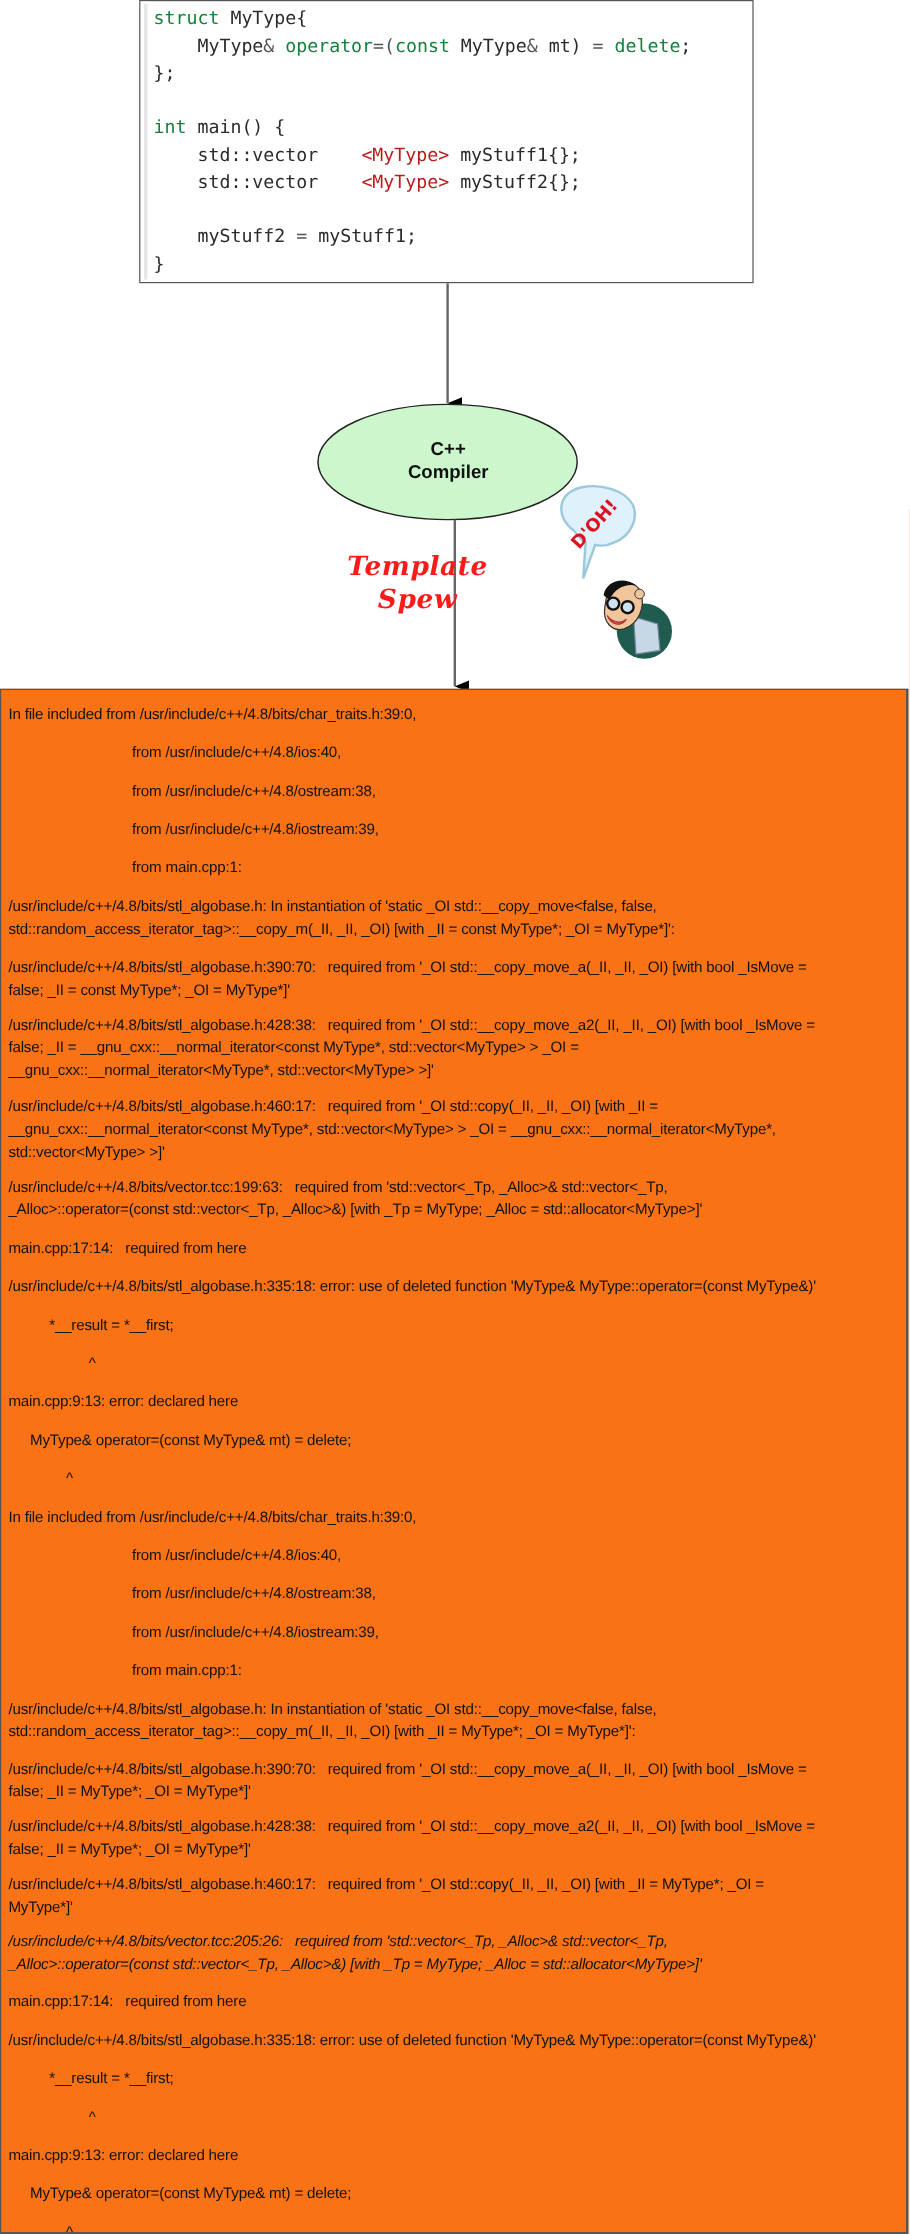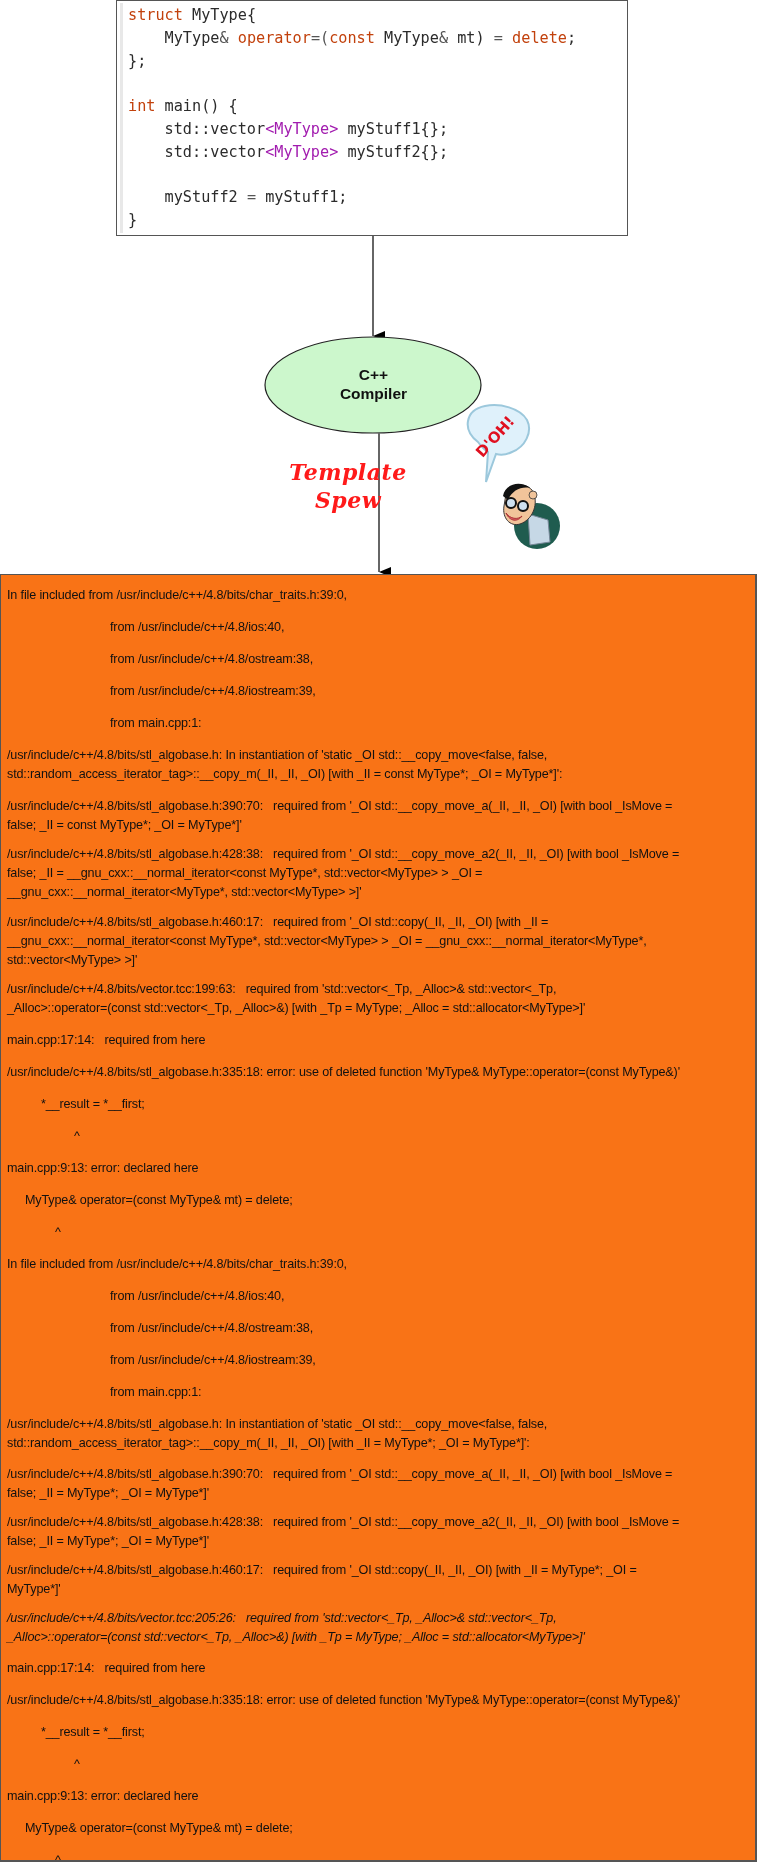--- a/index.html
+++ b/index.html
@@ -1,22 +1,22 @@
 <!DOCTYPE html>
 <html><head>
 <meta charset="utf-8">
 <style>
   html, body { margin:0; padding:0; background:#ffffff; }
   body { width:758px; height:1862px; position:relative; overflow:hidden; font-family:"Liberation Sans", sans-serif; }
   .abs { position:absolute; }
   #code-box { left:116px; top:0px; width:512px; height:236px; box-sizing:border-box; border:1px solid #555; border-top:1px solid #555; background:#fff; }
   #code-box .gutter { position:absolute; left:3px; top:2px; bottom:2px; width:3px; background:#e8e8e8; }
   #code-box pre { margin:0; position:absolute; left:11px; top:3px; font-family:"DejaVu Sans Mono", monospace; font-size:15.2px; line-height:22.8px; color:#2b2b2b; }
-  .kw { color:#c2410c; }
-  .ty { color:#a21caf; }
+  .kw { color:#15803d; }
+  .ty { color:#b91c1c;margin-left:36px; }
   .op { color:#555; }
   svg#diagram { position:absolute; left:0; top:0; }
   #compiler-label { left:265px; top:365px; width:217px; text-align:center; font-weight:bold; font-size:15.5px; line-height:19px; color:#111; }
   #spew-label { left:246px; top:458px; width:120px; text-align:center; color:#ff1a1a; font-family:"DejaVu Serif", serif; font-weight:bold; font-size:22px; line-height:28px; font-style:italic; letter-spacing:0.5px;margin-left:42px; }
   #error-box { left:0px; top:574px; width:757px; height:1288px; box-sizing:border-box; border:1px solid #555; border-right:2px solid #555; border-bottom:2px solid #555; background:#f97316; }
   .err-line { position:absolute; left:6px; right:10px; font-size:12.6px; line-height:19px; color:#111; white-space:pre-wrap; font-family:"Liberation Sans", sans-serif; letter-spacing:-0.15px; }
   .ind1 { left:69px;margin-left:40px; }
   .ind2 { left:24px; }
   .ind3 { left:40px; }
   .ind4 { left:54px; }

